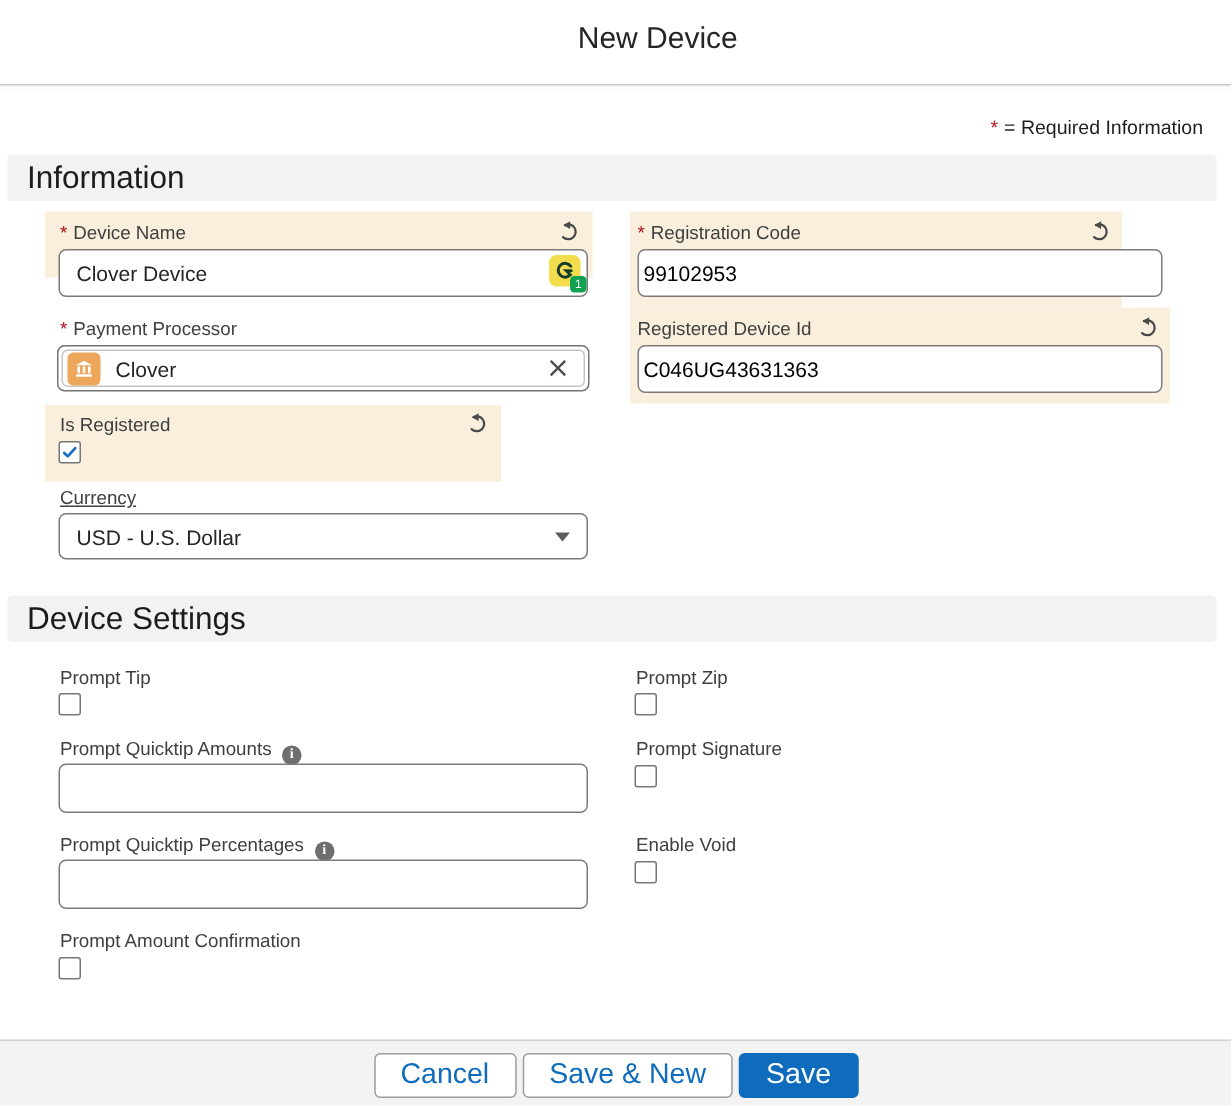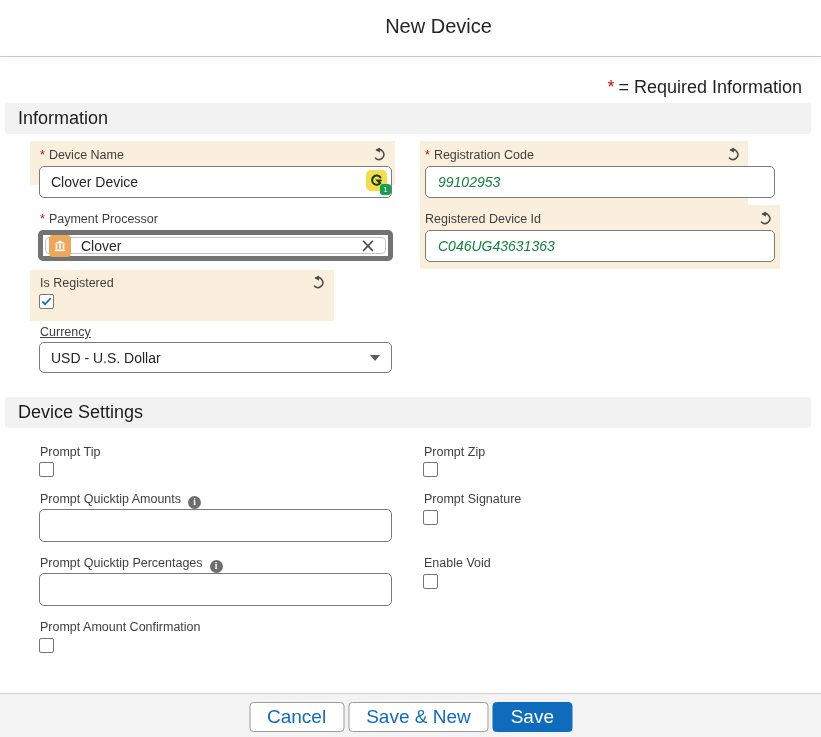--- a/index.html
+++ b/index.html
@@ -3,43 +3,43 @@
 <meta charset="utf-8">
 <style>
   * { margin:0; padding:0; box-sizing:border-box; }
   html,body { width:821px; height:737px; background:#fff; font-family:"Liberation Sans","DejaVu Sans",sans-serif; }
   #page { position:relative; width:821px; height:737px; background:#fff; overflow:hidden; }
 
   .title { position:absolute; top:15px; left:0; width:100%; text-align:center;
            font-size:20px; color:#252525;margin-left:28px; }
   .header-divider { position:absolute; top:56px; left:0; width:821px; height:1px;
            background:#c9c9c9; box-shadow:0 1px 3px rgba(0,0,0,.10); }
-  .required-note { position:absolute; top:77px; right:19px; font-size:18px; color:#1f1f1f; }
+  .required-note { position:absolute; top:77px; right:19px; font-size:13px; color:#1f1f1f; }
   .req { color:#b50e18; margin-right:4px; }
 
   .section-bar { position:absolute; left:5px; width:806px; height:31px;
            background:#f3f2f2; border-radius:3px; display:flex; align-items:center;
-           padding-left:13px; font-size:18px; color:#1c1c1c; }
+           padding-left:13px; font-size:21px; color:#1c1c1c; }
   #section-information { top:103px; }
   #section-device-settings { top:397px; }
 
   .field-block { position:absolute; background:#f9efdc; }
   .fb-label { position:absolute; font-size:12.5px; color:#3f3f3f; white-space:nowrap; }
   .undo-btn { position:absolute; width:17px; height:17px; cursor:pointer;
            display:flex; align-items:center; justify-content:center; }
 
   .text-input { position:absolute; background:#fff; border:1px solid #7d7b78;
-           border-radius:5px; font-size:14px; color:#15803d; padding:0 12px;
-           font-family:inherit; outline:none;font-style:italic; }
+           border-radius:5px; font-size:14px; color:#000000; padding:0 3px;
+           font-family:inherit; outline:none; }
 
   .checkbox { position:absolute; width:15px; height:15px; background:#fff;
            border:1px solid #767676; border-radius:2px; display:flex;
            align-items:center; justify-content:center; cursor:pointer; }
 
-  .combo-outer { position:absolute; background:#fff; border:5px solid #737373; border-radius:5px; }
+  .combo-outer { position:absolute; background:#fff; border:1px solid #737373; border-radius:5px; }
   .combo-pill { position:absolute; inset:2px; border:1px solid #c6c4c2; border-radius:4px;
            display:flex; align-items:center; }
   .entity-icon { width:22px; height:22px; margin-left:3px; border-radius:4px;
            background:#eda75c; display:flex; align-items:center; justify-content:center; flex:0 0 auto; }
   .pill-text { margin-left:10px; font-size:14px; color:#252525; }
   .pill-x { margin-left:auto; margin-right:9px; font-size:19px; line-height:1;
            color:#4a4a4a; cursor:pointer; font-family:"DejaVu Sans",sans-serif; }
 
   .select-box { position:absolute; background:#fff; border:1px solid #7d7b78; border-radius:5px;
            display:flex; align-items:center; padding:0 11px; font-size:14px; color:#252525; cursor:pointer; }

